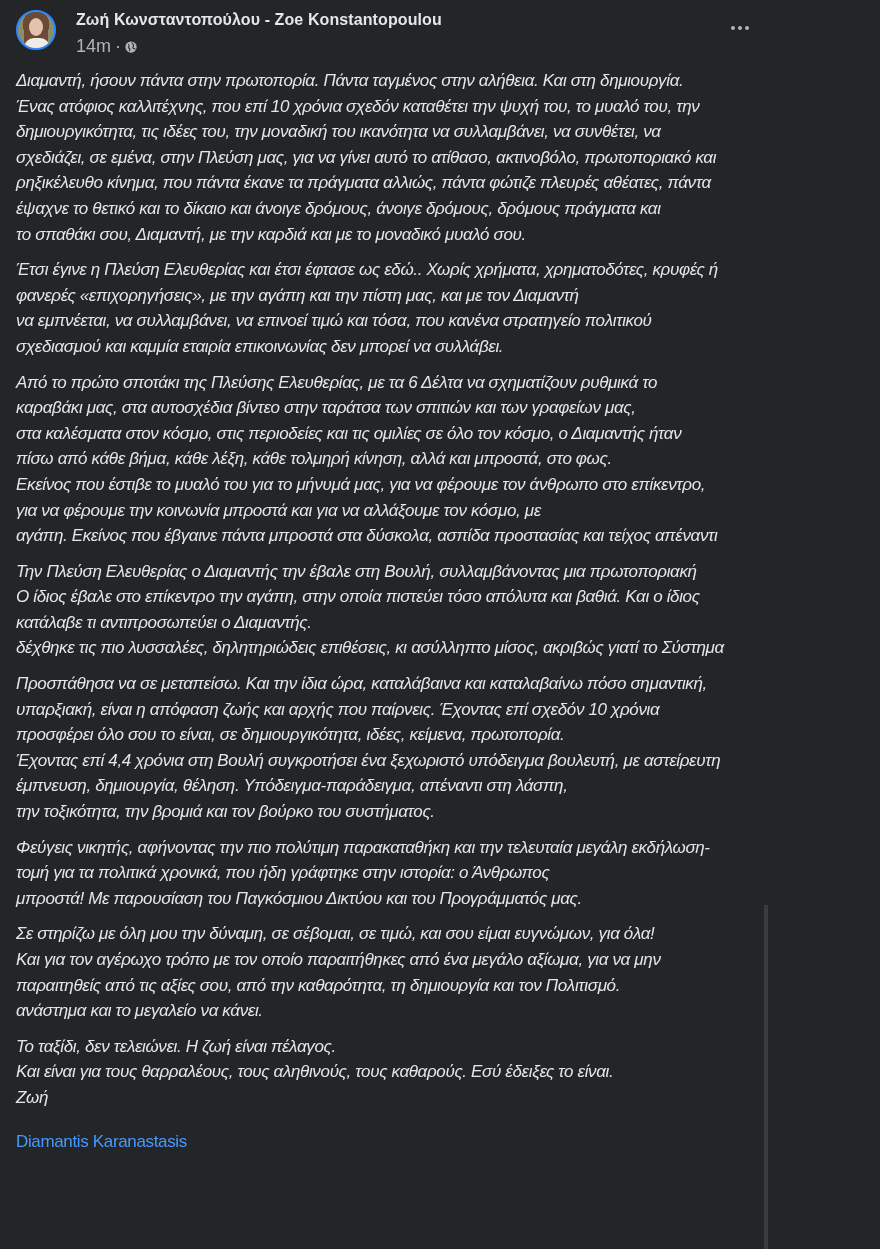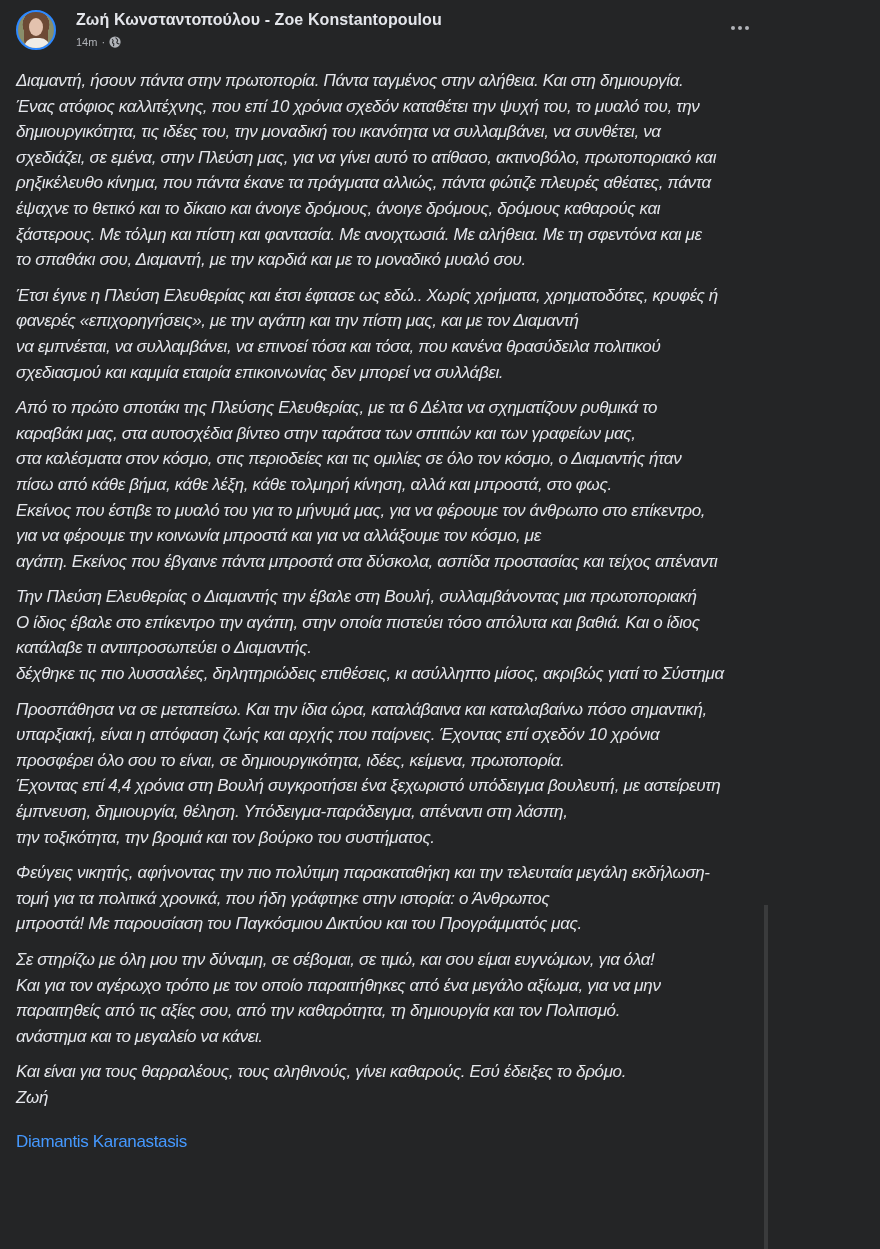--- a/index.html
+++ b/index.html
@@ -17,21 +17,21 @@
     border: 2px solid #2d88ff; box-sizing: border-box; overflow: hidden;
     background: radial-gradient(circle at 50% 35%, #d9b8a2 0 22%, #6b4a36 23% 45%, #8a8f6a 46%);
   }
   .avatar .face { position: absolute; left: 11px; top: 6px; width: 14px; height: 18px; border-radius: 50%; background: #e3c2ae; }
   .avatar .hair { position: absolute; left: 6px; top: 4px; width: 24px; height: 30px; border-radius: 45% 45% 20% 20%; background: #6d4a35; }
   .avatar .shirt { position: absolute; left: 6px; top: 26px; width: 26px; height: 14px; border-radius: 10px 10px 0 0; background: #efece6; }
   .name {
     position: absolute; left: 60px; top: 1px; font-size: 16px; font-weight: bold; color: #e4e6eb;
     letter-spacing: 0.1px;
   }
-  .meta { position: absolute; left: 60px; top: 26px; font-size: 11px; color: #b0b3b8; display: flex; align-items: center; gap: 4px; }
+  .meta { position: absolute; left: 60px; top: 26px; font-size: 18px; color: #b0b3b8; display: flex; align-items: center; gap: 4px; }
   .globe { width: 12px; height: 12px; display: inline-block; }
   .more {
     position: absolute; right: 0; top: 10px; width: 24px; height: 16px; display: flex; gap: 3px; align-items: center; justify-content: center; cursor: pointer;
   }
   .more span { width: 4px; height: 4px; border-radius: 50%; background: #b0b3b8; display: block; }
   .body {
     position: absolute; left: 16px; top: 68px; width: 862px;
     font-size: 17px; line-height: 25.6px; color: #e4e6eb;
     letter-spacing: -0.35px;
   }
@@ -66,28 +66,27 @@
     </div>
   </div>
 
   <div class="body">
     <div class="para">
       <span class="line">Διαμαντή, ήσουν πάντα στην πρωτοπορία. Πάντα ταγμένος στην αλήθεια. Και στη δημιουργία.</span>
       <span class="line">Ένας ατόφιος καλλιτέχνης, που επί 10 χρόνια σχεδόν καταθέτει την ψυχή του, το μυαλό του, την</span>
       <span class="line">δημιουργικότητα, τις ιδέες του, την μοναδική του ικανότητα να συλλαμβάνει, να συνθέτει, να</span>
       <span class="line">σχεδιάζει, σε εμένα, στην Πλεύση μας, για να γίνει αυτό το ατίθασο, ακτινοβόλο, πρωτοποριακό και</span>
       <span class="line">ρηξικέλευθο κίνημα, που πάντα έκανε τα πράγματα αλλιώς, πάντα φώτιζε πλευρές αθέατες, πάντα</span>
-      <span class="line">έψαχνε το θετικό και το δίκαιο και άνοιγε δρόμους, άνοιγε δρόμους, δρόμους καθαρούς και</span>
-      <span class="line">ξάστερους. Με τόλμη και πίστη και φαντασία. Με ανοιχτωσιά. Με αλήθεια. Με τη σφεντόνα και με</span>
+      <span class="line">έψαχνε το θετικό και το δίκαιο και άνοιγε δρόμους, άνοιγε δρόμους, δρόμους πράγματα και</span>
       <span class="line">το σπαθάκι σου, Διαμαντή, με την καρδιά και με το μοναδικό μυαλό σου.</span>
     </div>
     <div class="para">
       <span class="line">Έτσι έγινε η Πλεύση Ελευθερίας και έτσι έφτασε ως εδώ.. Χωρίς χρήματα, χρηματοδότες, κρυφές ή</span>
       <span class="line">φανερές «επιχορηγήσεις», με την αγάπη και την πίστη μας, και με τον Διαμαντή</span>
-      <span class="line">να εμπνέεται, να συλλαμβάνει, να επινοεί τόσα και τόσα, που κανένα θρασύδειλα πολιτικού</span>
+      <span class="line">να εμπνέεται, να συλλαμβάνει, να επινοεί τιμώ και τόσα, που κανένα στρατηγείο πολιτικού</span>
       <span class="line">σχεδιασμού και καμμία εταιρία επικοινωνίας δεν μπορεί να συλλάβει.</span>
     </div>
     <div class="para">
       <span class="line">Από το πρώτο σποτάκι της Πλεύσης Ελευθερίας, με τα 6 Δέλτα να σχηματίζουν ρυθμικά το</span>
       <span class="line">καραβάκι μας, στα αυτοσχέδια βίντεο στην ταράτσα των σπιτιών και των γραφείων μας,</span>
       <span class="line">στα καλέσματα στον κόσμο, στις περιοδείες και τις ομιλίες σε όλο τον κόσμο, ο Διαμαντής ήταν</span>
       <span class="line">πίσω από κάθε βήμα, κάθε λέξη, κάθε τολμηρή κίνηση, αλλά και μπροστά, στο φως.</span>
       <span class="line">Εκείνος που έστιβε το μυαλό του για το μήνυμά μας, για να φέρουμε τον άνθρωπο στο επίκεντρο,</span>
       <span class="line">για να φέρουμε την κοινωνία μπροστά και για να αλλάξουμε τον κόσμο, με</span>
       <span class="line">αγάπη. Εκείνος που έβγαινε πάντα μπροστά στα δύσκολα, ασπίδα προστασίας και τείχος απέναντι</span>
@@ -111,19 +110,20 @@
       <span class="line">τομή για τα πολιτικά χρονικά, που ήδη γράφτηκε στην ιστορία: ο Άνθρωπος</span>
       <span class="line">μπροστά!  Με παρουσίαση του Παγκόσμιου Δικτύου και του Προγράμματός μας.</span>
     </div>
     <div class="para">
       <span class="line">Σε στηρίζω με όλη μου την δύναμη, σε σέβομαι, σε τιμώ, και σου είμαι ευγνώμων, για όλα!</span>
       <span class="line">Και για τον αγέρωχο τρόπο με τον οποίο παραιτήθηκες από ένα μεγάλο αξίωμα, για να μην</span>
       <span class="line">παραιτηθείς από τις αξίες σου, από την καθαρότητα, τη δημιουργία και τον Πολιτισμό.</span>
       <span class="line">ανάστημα και το μεγαλείο να κάνει.</span>
     </div>
     <div class="para">
-      <span class="line">Και είναι για τους θαρραλέους, τους αληθινούς, γίνει καθαρούς. Εσύ έδειξες το δρόμο.</span>
+      <span class="line">Το ταξίδι, δεν τελειώνει. Η ζωή είναι πέλαγος.</span>
+      <span class="line">Και είναι για τους θαρραλέους, τους αληθινούς, τους καθαρούς. Εσύ έδειξες το είναι.</span>
       <span class="line">Ζωή</span>
     </div>
     <a class="mention">Diamantis Karanastasis</a>
   </div>
   <div class="scroll-edge"></div>
 </div>
 
 </body></html>

